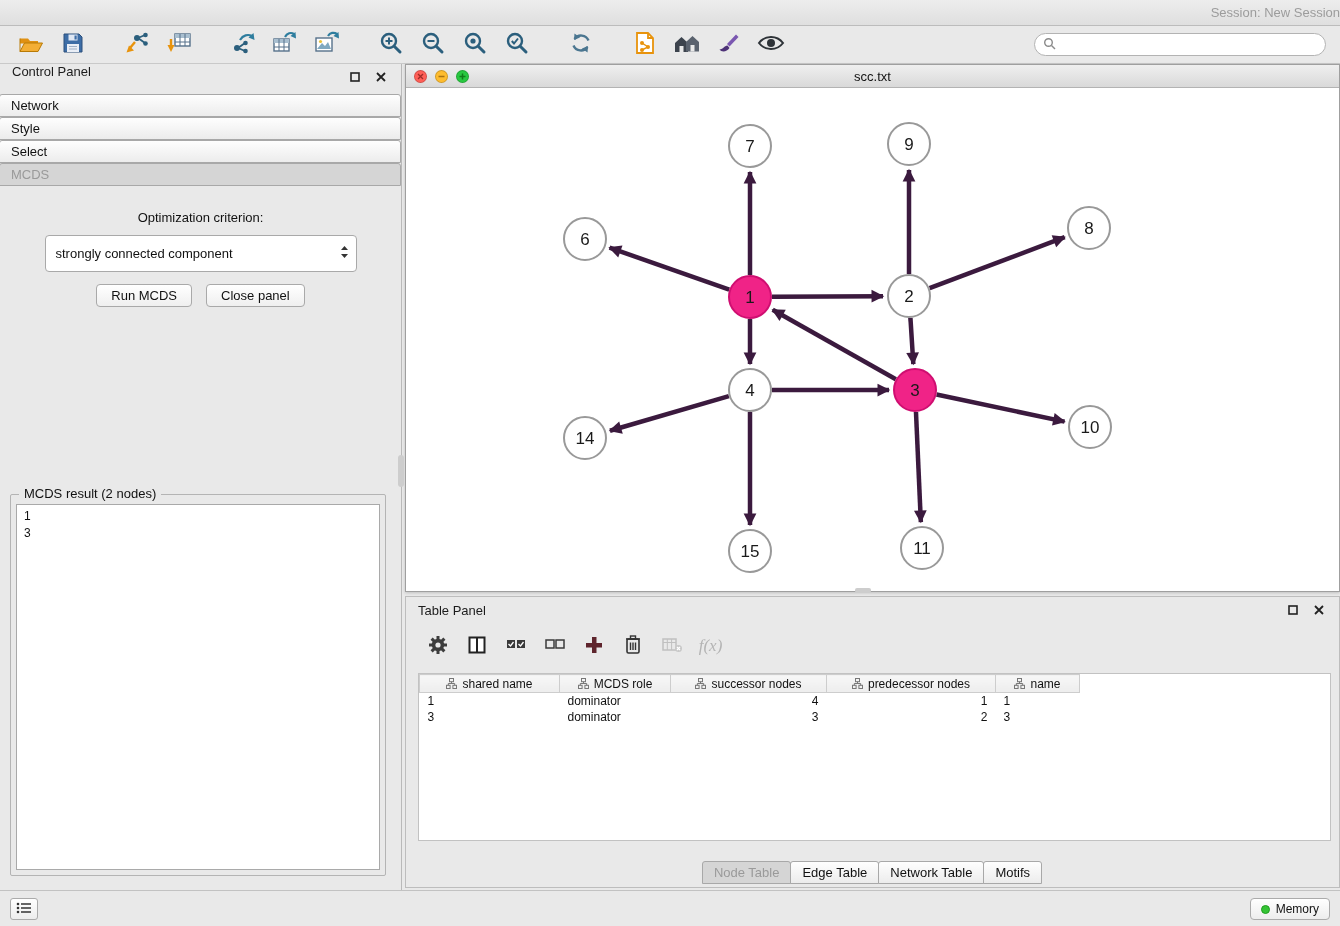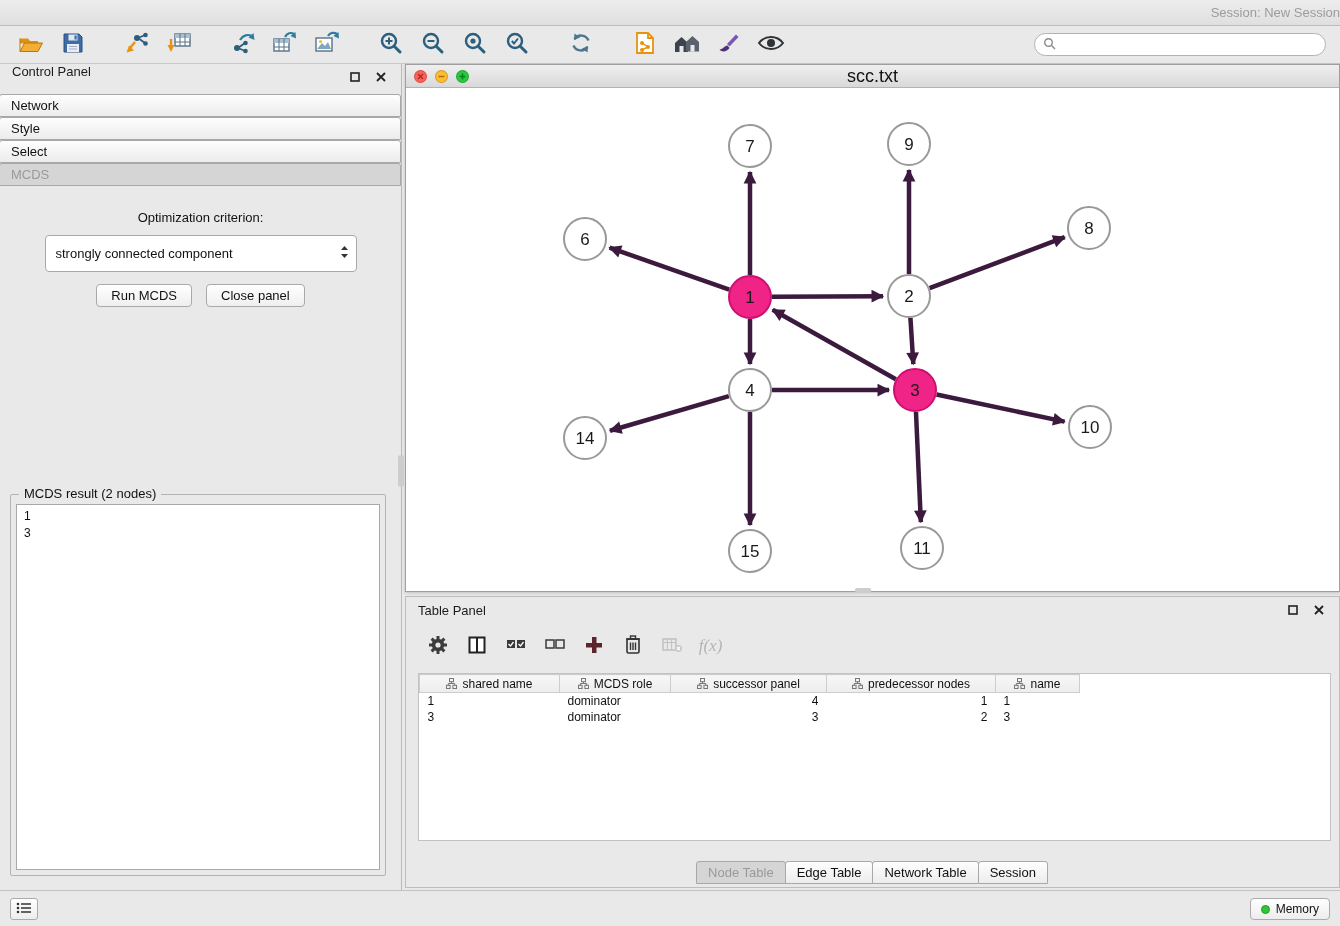--- a/index.html
+++ b/index.html
@@ -44,21 +44,21 @@
     font-size:12px;text-align:left;padding:3px 7px;line-height:17px;color:#111;}
 
   
   .network-window{position:absolute;left:405px;top:64px;width:935px;height:528px;background:#fff;
     border:1px solid #9f9f9f;box-shadow:0 1px 3px rgba(0,0,0,.18);}
   .nw-titlebar{height:23px;background:linear-gradient(#efefef,#d9d9d9);border-bottom:1px solid #b3b3b3;
     position:relative;display:flex;align-items:center;padding:0 8px;}
   .traffic{display:flex;gap:8px;z-index:2;}
   .light{width:13px;height:13px;border-radius:50%;display:flex;align-items:center;justify-content:center;border:1px solid rgba(0,0,0,.18);}
   .red{background:#ff5f57;}.yellow{background:#febc2e;}.green{background:#28c840;}
-  .nw-title{position:absolute;left:0;right:0;text-align:center;font-size:18px;color:#111;}
+  .nw-title{position:absolute;left:0;right:0;text-align:center;font-size:13px;color:#111;}
   .nw-canvas{position:absolute;left:0;top:23px;right:0;bottom:0;background:#fff;}
   svg text{font-family:"Liberation Sans",sans-serif;}
 
   .v-splitter{position:absolute;left:398px;top:455px;width:6px;height:32px;background:#cdcdcd;border-radius:3px;}
   .h-splitter{position:absolute;left:855px;top:588px;width:16px;height:5px;background:#cdcdcd;border-radius:2px;}
 
   
   .table-panel{position:absolute;left:405px;top:596px;width:935px;height:292px;background:#e9e9e9;border:1px solid #bdbdbd;}
   .tp-header{height:26px;display:flex;align-items:center;padding:0 12px;font-size:13px;color:#1c1c1c;}
   .tp-toolbar{position:absolute;left:12px;top:28px;height:42px;display:flex;align-items:center;}
@@ -475,21 +475,21 @@
                   <rect x="3.5" y="0.5" width="4" height="3.2" fill="none" stroke="#777"></rect>
                   <rect x="0.5" y="7.3" width="3.6" height="3.2" fill="none" stroke="#777"></rect>
                   <rect x="6.9" y="7.3" width="3.6" height="3.2" fill="none" stroke="#777"></rect>
                   <path d="M5.5 3.7 v1.8 M2.3 7.3 V5.5 h6.4 v1.8" fill="none" stroke="#777"></path>
                 </svg></span><span>MCDS role</span></th>
             <th class="c2"><span><svg width="11" height="11" viewBox="0 0 11 11" style="vertical-align:-1px;margin-right:5px">
                   <rect x="3.5" y="0.5" width="4" height="3.2" fill="none" stroke="#777"></rect>
                   <rect x="0.5" y="7.3" width="3.6" height="3.2" fill="none" stroke="#777"></rect>
                   <rect x="6.9" y="7.3" width="3.6" height="3.2" fill="none" stroke="#777"></rect>
                   <path d="M5.5 3.7 v1.8 M2.3 7.3 V5.5 h6.4 v1.8" fill="none" stroke="#777"></path>
-                </svg></span><span>successor panel</span></th>
+                </svg></span><span>successor nodes</span></th>
             <th class="c3"><span><svg width="11" height="11" viewBox="0 0 11 11" style="vertical-align:-1px;margin-right:5px">
                   <rect x="3.5" y="0.5" width="4" height="3.2" fill="none" stroke="#777"></rect>
                   <rect x="0.5" y="7.3" width="3.6" height="3.2" fill="none" stroke="#777"></rect>
                   <rect x="6.9" y="7.3" width="3.6" height="3.2" fill="none" stroke="#777"></rect>
                   <path d="M5.5 3.7 v1.8 M2.3 7.3 V5.5 h6.4 v1.8" fill="none" stroke="#777"></path>
                 </svg></span><span>predecessor nodes</span></th>
             <th class="c4"><span><svg width="11" height="11" viewBox="0 0 11 11" style="vertical-align:-1px;margin-right:5px">
                   <rect x="3.5" y="0.5" width="4" height="3.2" fill="none" stroke="#777"></rect>
                   <rect x="0.5" y="7.3" width="3.6" height="3.2" fill="none" stroke="#777"></rect>
                   <rect x="6.9" y="7.3" width="3.6" height="3.2" fill="none" stroke="#777"></rect>
@@ -515,21 +515,21 @@
             <td class="c4">3</td>
             <td class="cf"></td>
           </tr>
         </tbody>
     </table>
   </div>
   <div class="tp-tabs">
     <div class="tab active">Node Table</div>
     <div class="tab">Edge Table</div>
     <div class="tab">Network Table</div>
-    <div class="tab">Session</div>
+    <div class="tab">Motifs</div>
   </div>
 </div>
 
 <div class="statusbar">
   <button class="sb-left">
       <span><svg width="16" height="12" viewBox="0 0 16 12">
           <circle cx="2" cy="2" r="1.3" fill="#333"></circle>
           <circle cx="2" cy="6" r="1.3" fill="#333"></circle>
           <circle cx="2" cy="10" r="1.3" fill="#333"></circle>
           <line x1="5" y1="2" x2="15" y2="2" stroke="#333" stroke-width="1.5"></line>

